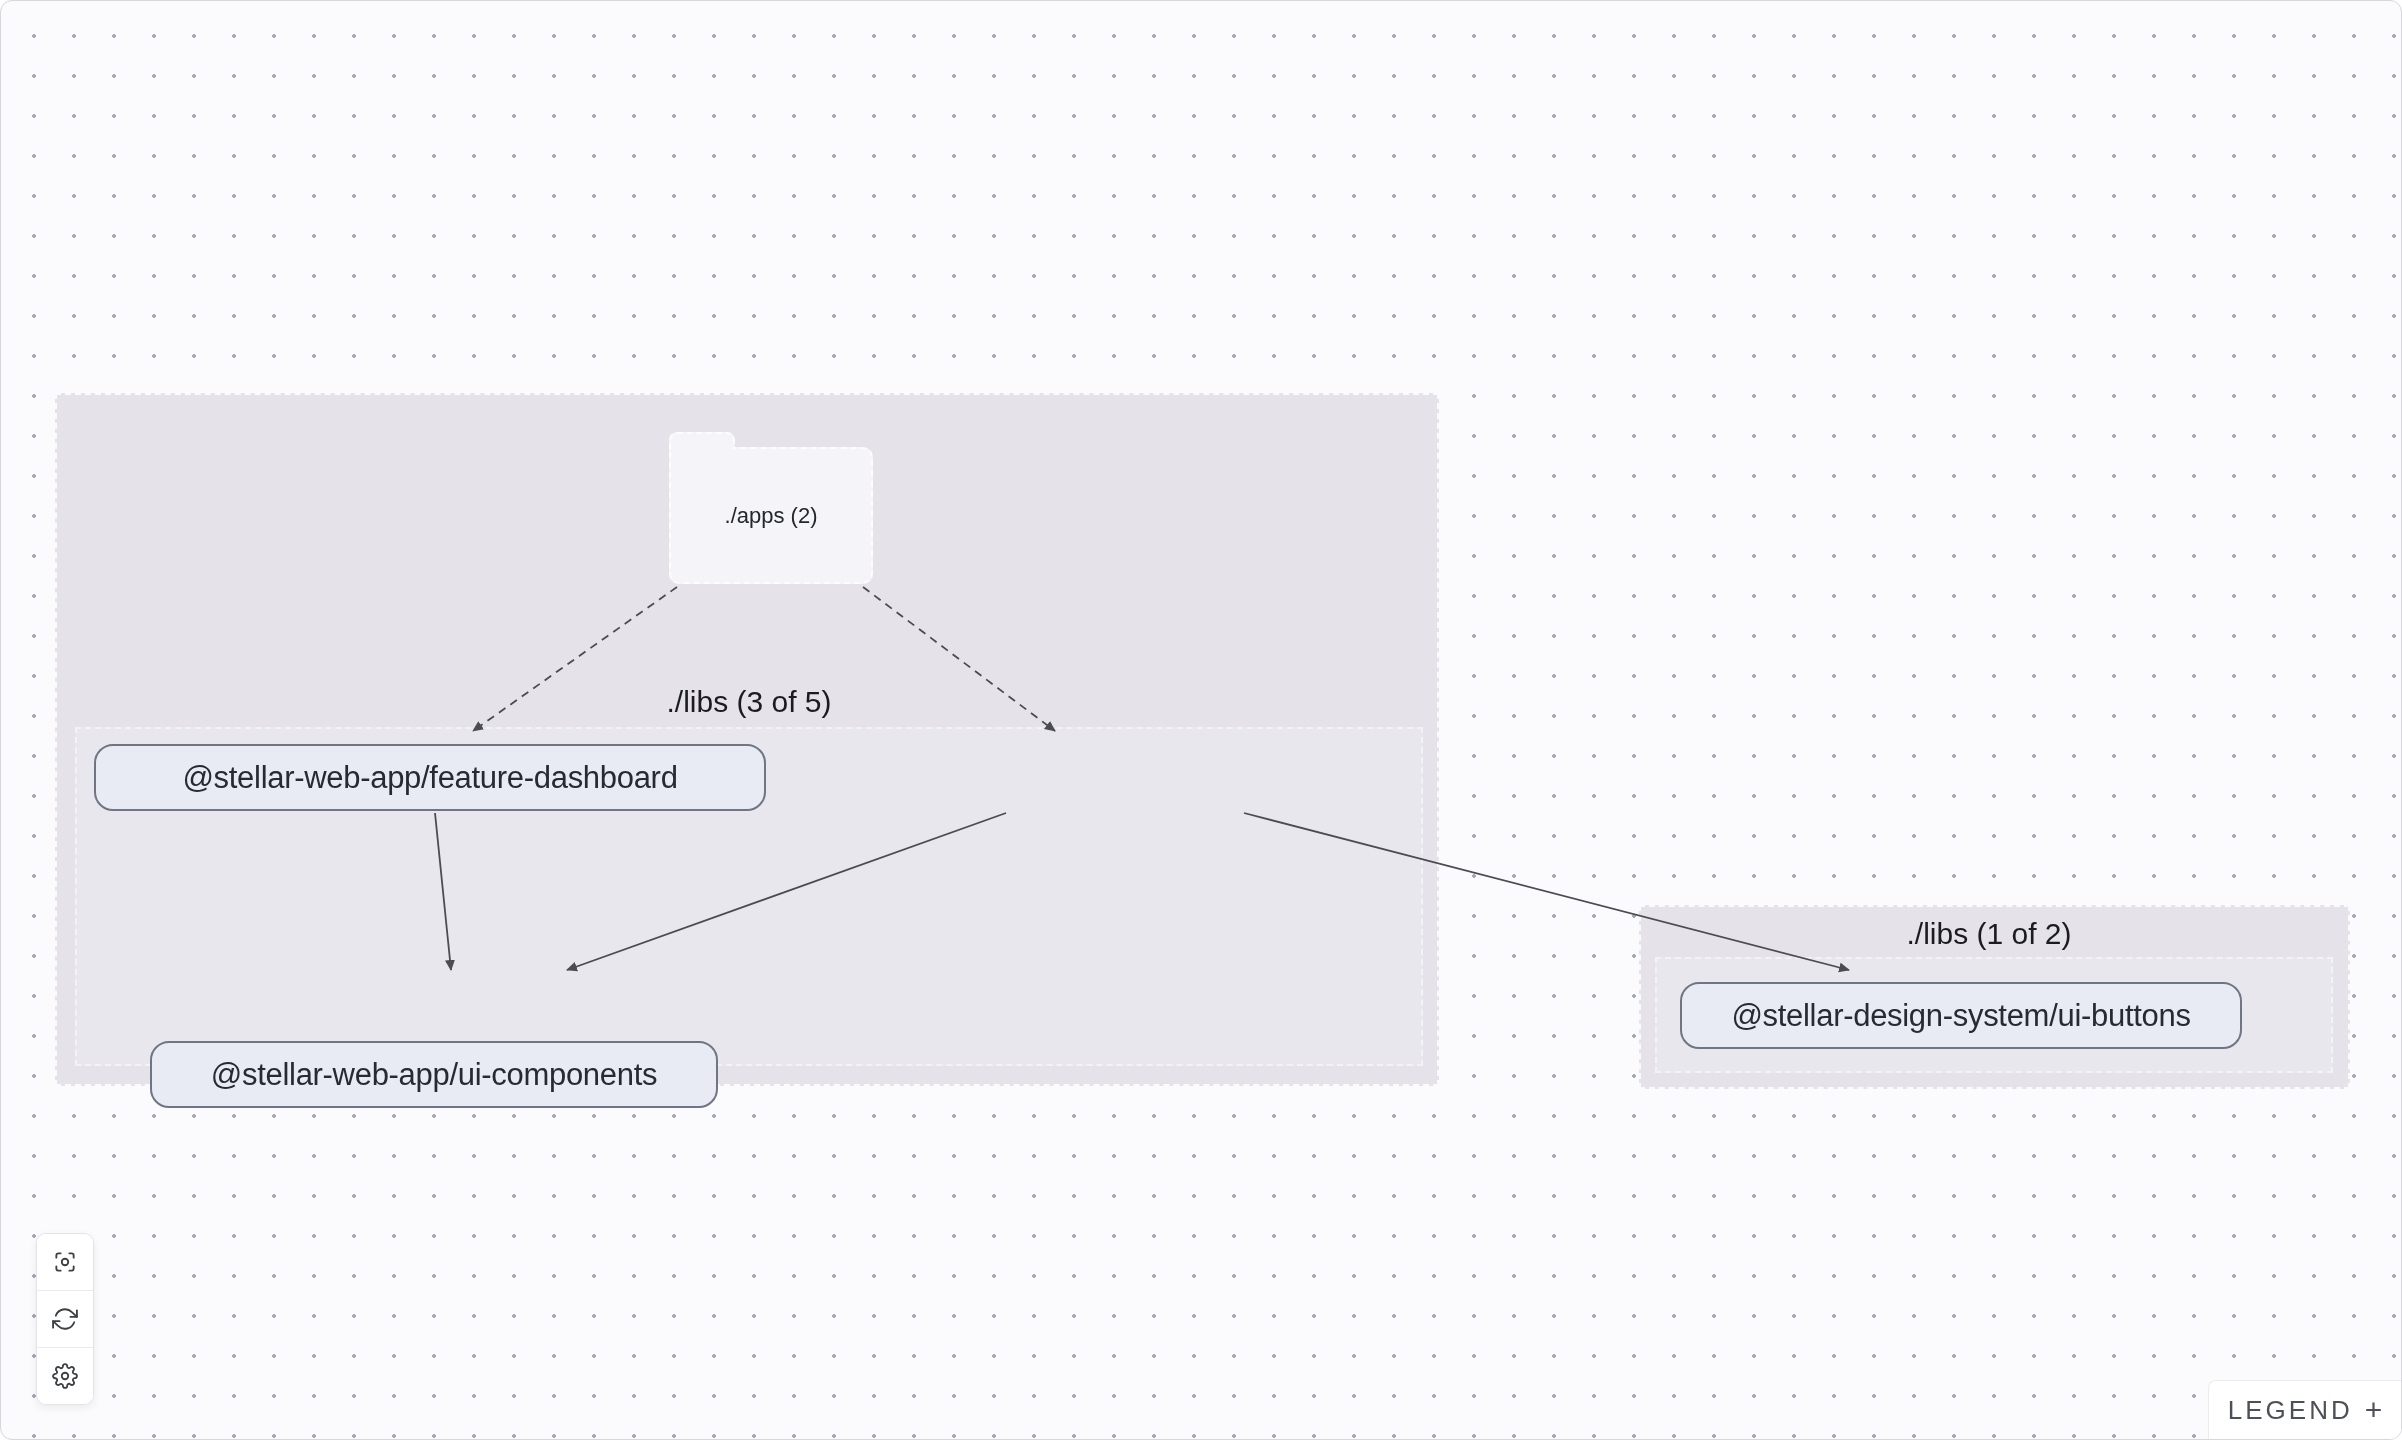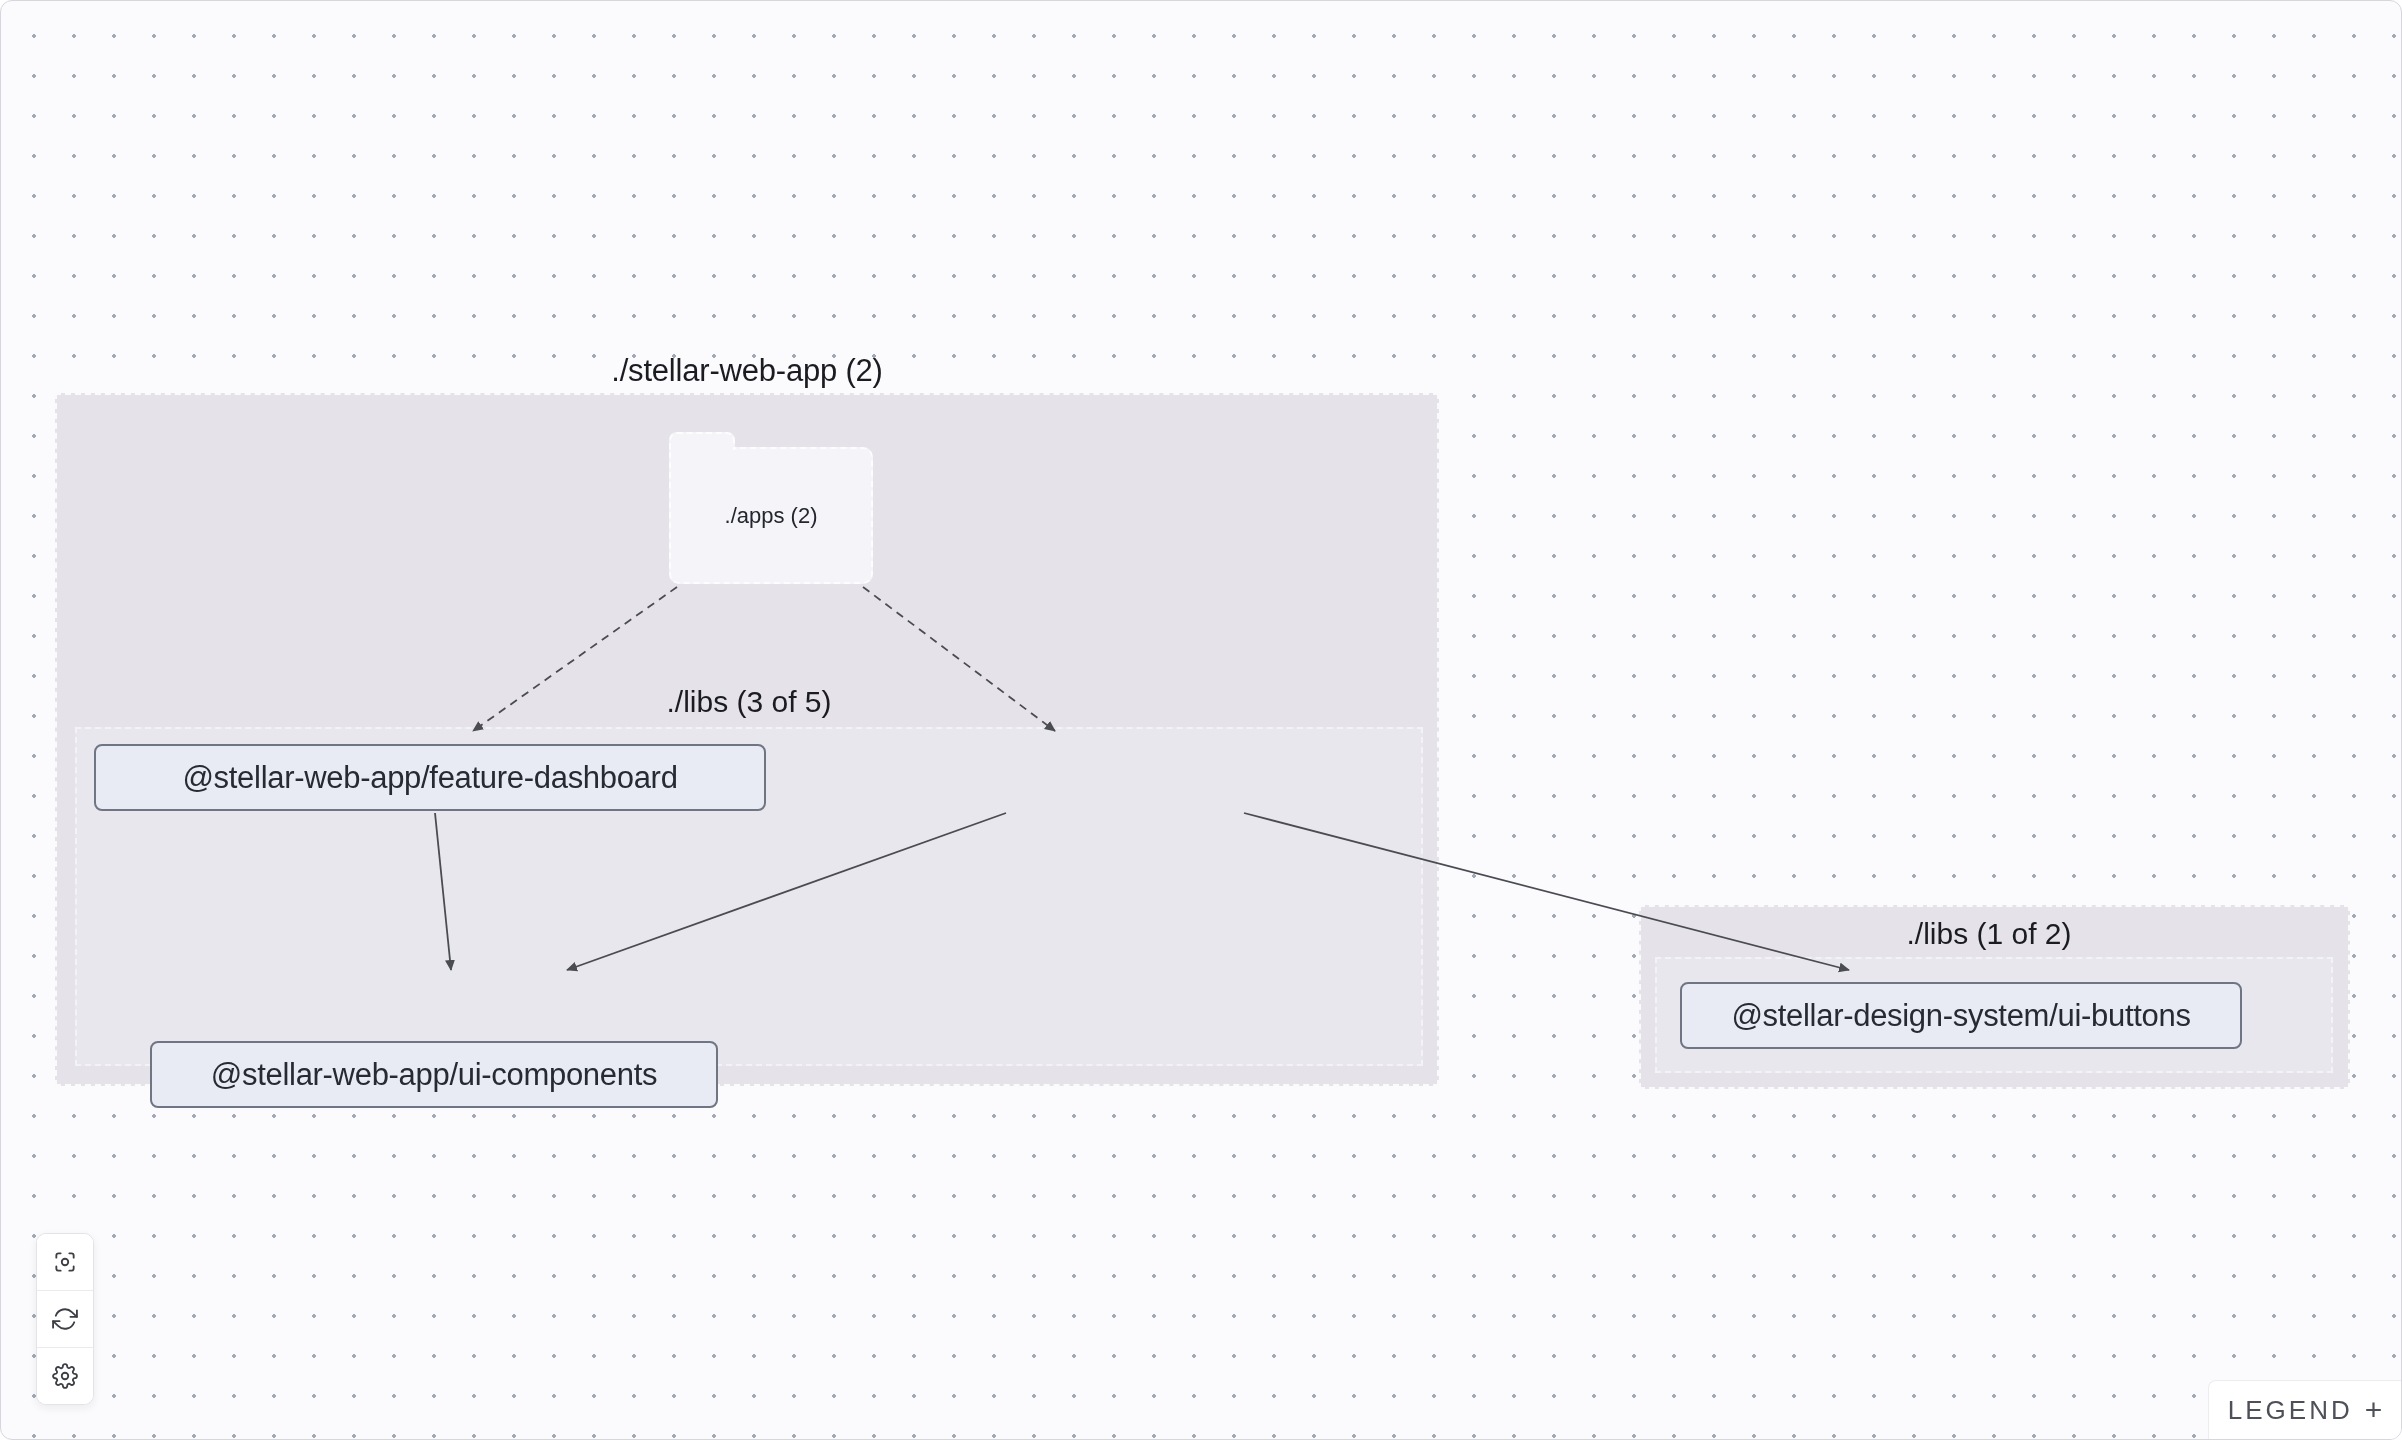--- a/index.html
+++ b/index.html
@@ -86,21 +86,21 @@
     font-size:22px;
     color:#23262e;
   }
 
   
   .node {
     position:absolute;
     height:67px;
     background:#e8ebf4;
     border:2px solid #6f7582;
-    border-radius:8px;
+    border-radius:19px;
     display:flex; align-items:center; justify-content:center;
     font-size:31px;
     color:#262a33;
     letter-spacing:-0.3px;
     white-space:nowrap;
     cursor:pointer;
   }
   .node-feature-dashboard { left:93px;   top:743px; width:672px; }
   .node-feature-login     { left:824px;  top:743px; width:573px; }
   .node-ui-components     { left:149px;  top:1040px; width:568px; }
@@ -166,21 +166,20 @@
 <body>
 
 <div class="canvas">
 
   <div class="group group-web-app"></div>
   <div class="group group-design-system"></div>
 
   <div class="libs-box libs-box-web-app"></div>
   <div class="libs-box libs-box-design-system"></div>
 
-  <div class="group-title title-web-app">./stellar-web-app (2)</div>
 
   <div class="libs-label libs-label-web-app">./libs (3 of 5)</div>
   <div class="libs-label libs-label-design-system">./libs (1 of 2)</div>
 
   <div class="folder-node">
     <div class="folder-tab"></div>
     <div class="folder-label">./apps (2)</div>
   </div>
 
   <div class="node node-feature-dashboard">@stellar-web-app/feature-dashboard</div>

